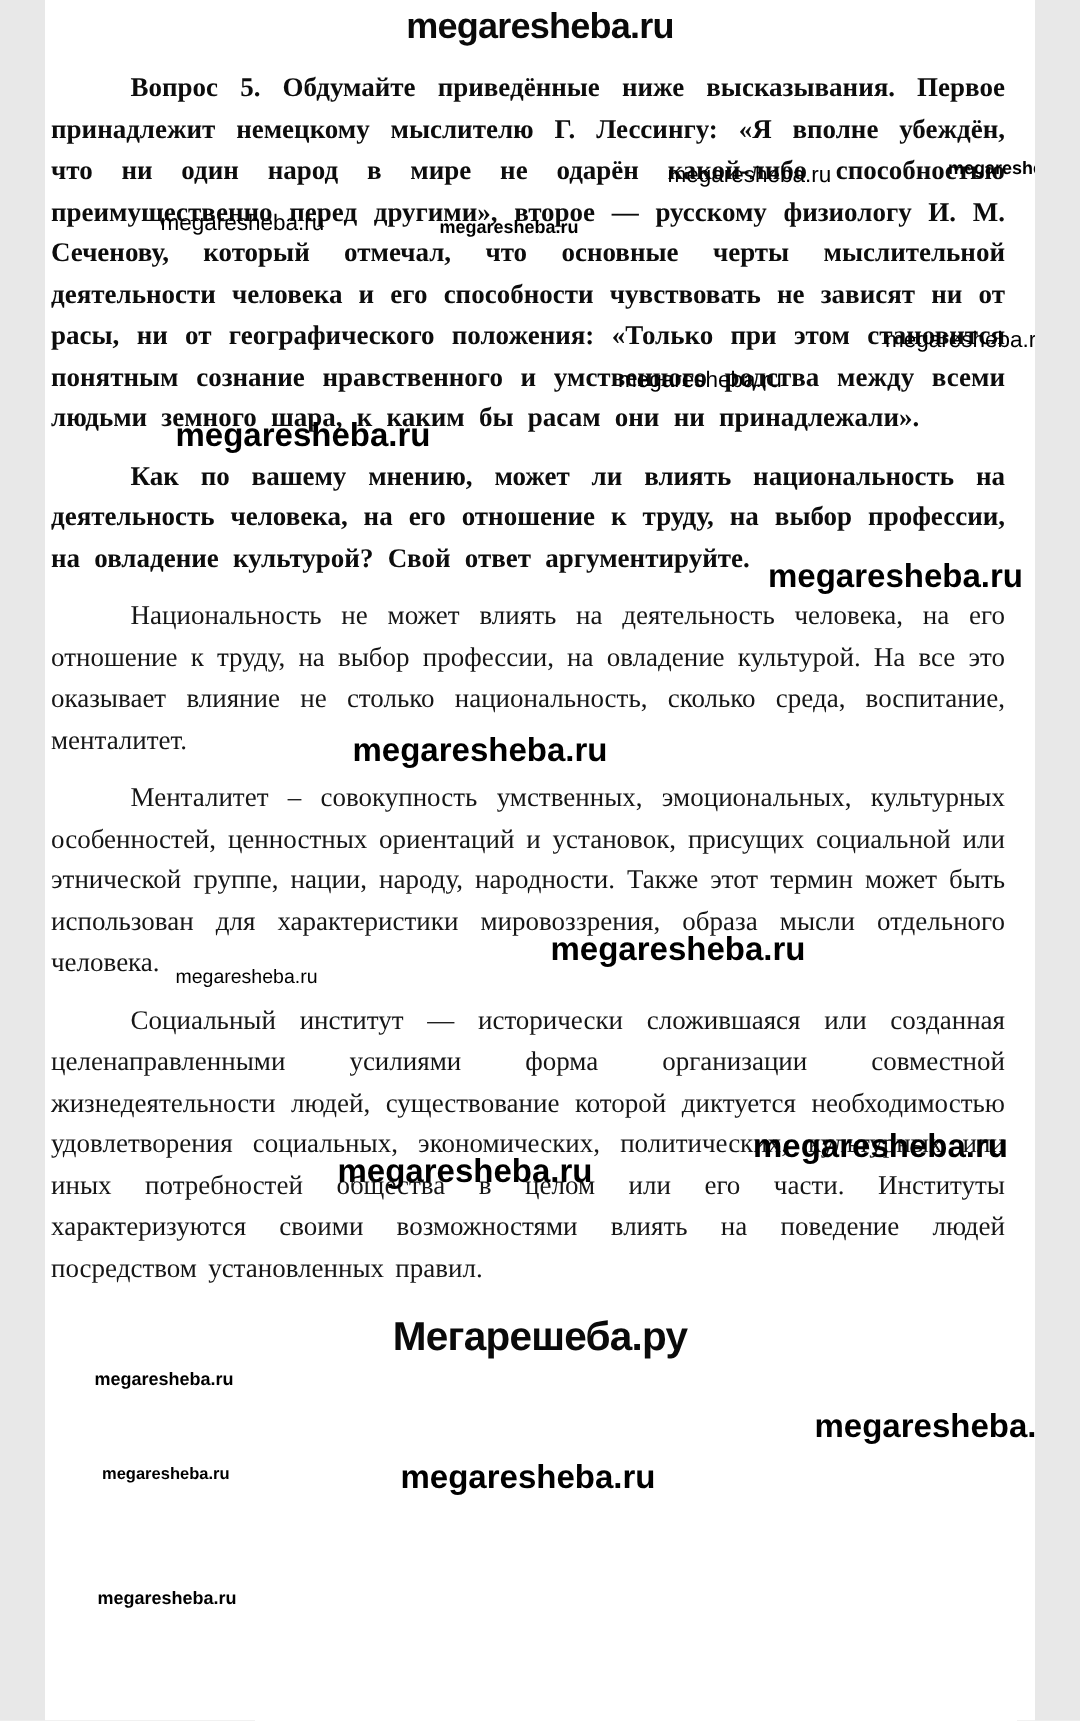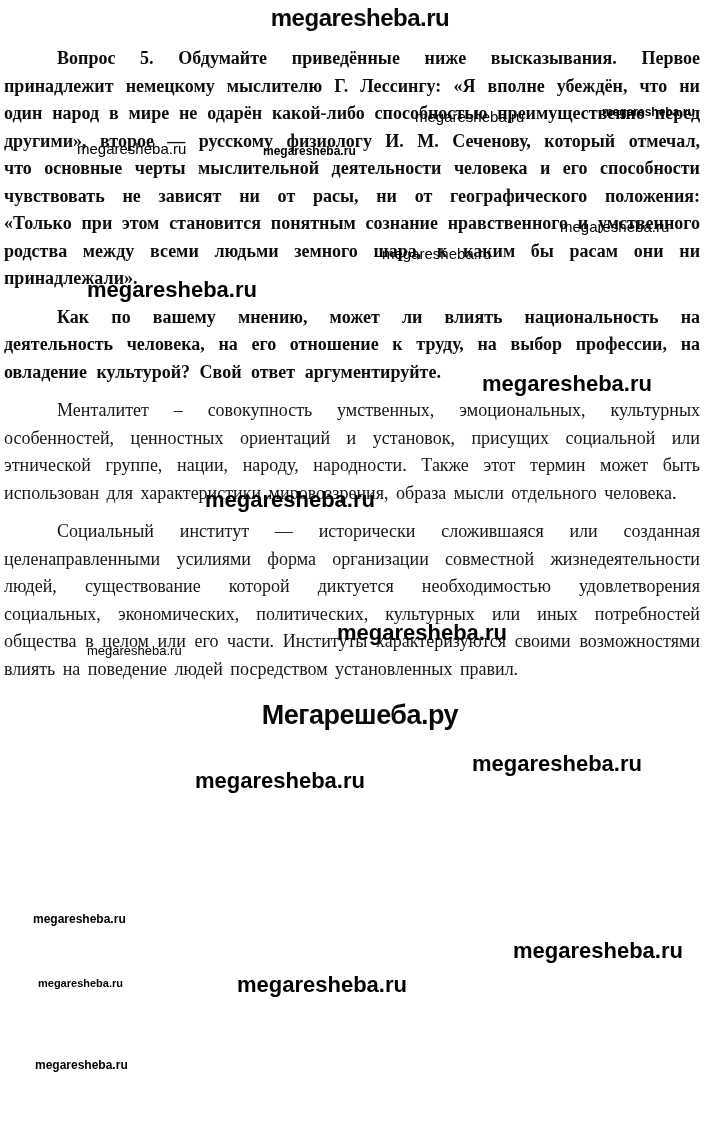--- a/index.html
+++ b/index.html
@@ -1,18 +1,18 @@
 <!DOCTYPE html>
 <html><head>
 <meta charset="utf-8">
 <style>
   html, body { margin: 0; padding: 0; background: #e8e8e8; }
   .page {
     position: relative;
-    width: 720px;
+    width: 660px;
     height: 1147px;
     margin: 0 auto;
     background: #ffffff;
     overflow: hidden;
     font-family: "Liberation Serif", serif;
   }
   .site-header {
     padding-top: 4px;
     text-align: center;
     font-family: "Liberation Sans", sans-serif;
@@ -78,20 +78,21 @@
 <body>
 
 <div class="page">
 
   <div class="site-header">megaresheba.ru</div>
 
   <p class="para bold">Вопрос 5. Обдумайте приведённые ниже высказывания. Первое принадлежит немецкому мыслителю Г. Лессингу: «Я вполне убеждён, что ни один народ в мире не одарён какой-либо способностью преимущественно перед другими», второе — русскому физиологу И. М. Сеченову, который отмечал, что основные черты мыслительной деятельности человека и его способности чувствовать не зависят ни от расы, ни от географического положения: «Только при этом становится понятным сознание нравственного и умственного родства между всеми людьми земного шара, к каким бы расам они ни принадлежали».</p>
 
   <p class="para bold">Как по вашему мнению, может ли влиять национальность на деятельность человека, на его отношение к труду, на выбор профессии, на овладение культурой? Свой ответ аргументируйте.</p>
 
+  <p class="para">Национальность не может влиять на деятельность человека, на его отношение к труду, на выбор профессии, на овладение культурой. На все это оказывает влияние не столько национальность, сколько среда, воспитание, менталитет.</p>
 
   <p class="para">Менталитет – совокупность умственных, эмоциональных, культурных особенностей, ценностных ориентаций и установок, присущих социальной или этнической группе, нации, народу, народности. Также этот термин может быть использован для характеристики мировоззрения, образа мысли отдельного человека.</p>
 
 
   <p class="para">Социальный институт — исторически сложившаяся или созданная целенаправленными усилиями форма организации совместной жизнедеятельности людей, существование которой диктуется необходимостью удовлетворения социальных, экономических, политических, культурных или иных потребностей общества в целом или его части. Институты характеризуются своими возможностями влиять на поведение людей посредством установленных правил.</p>
 
 
   <div class="site-footer">Мегарешеба.ру</div>
 
   <span class="wm wm-1">megaresheba.ru</span>

